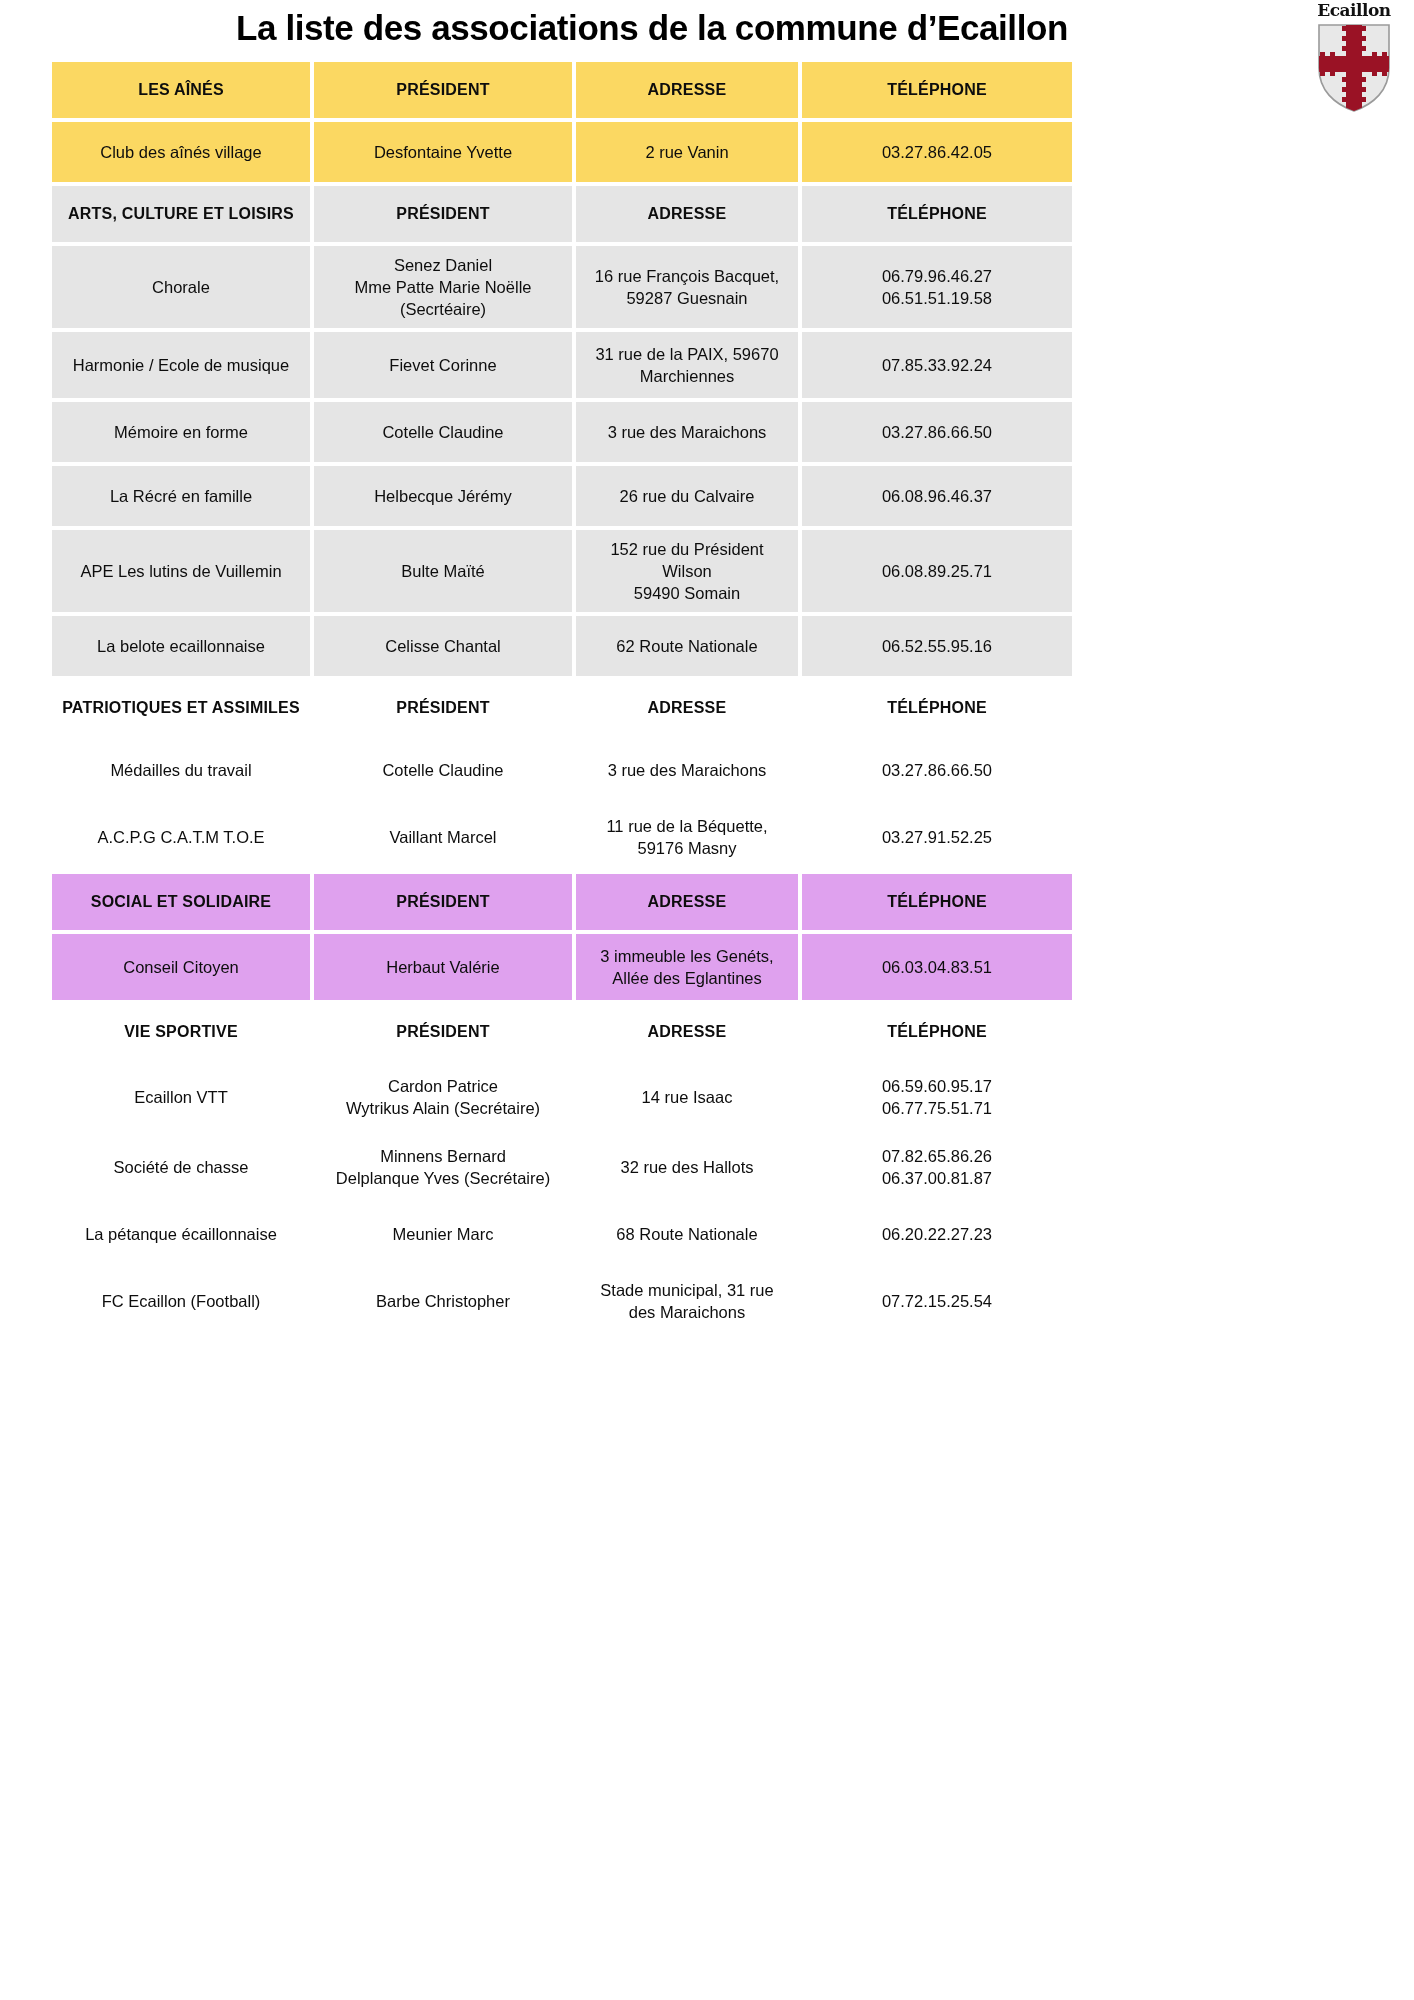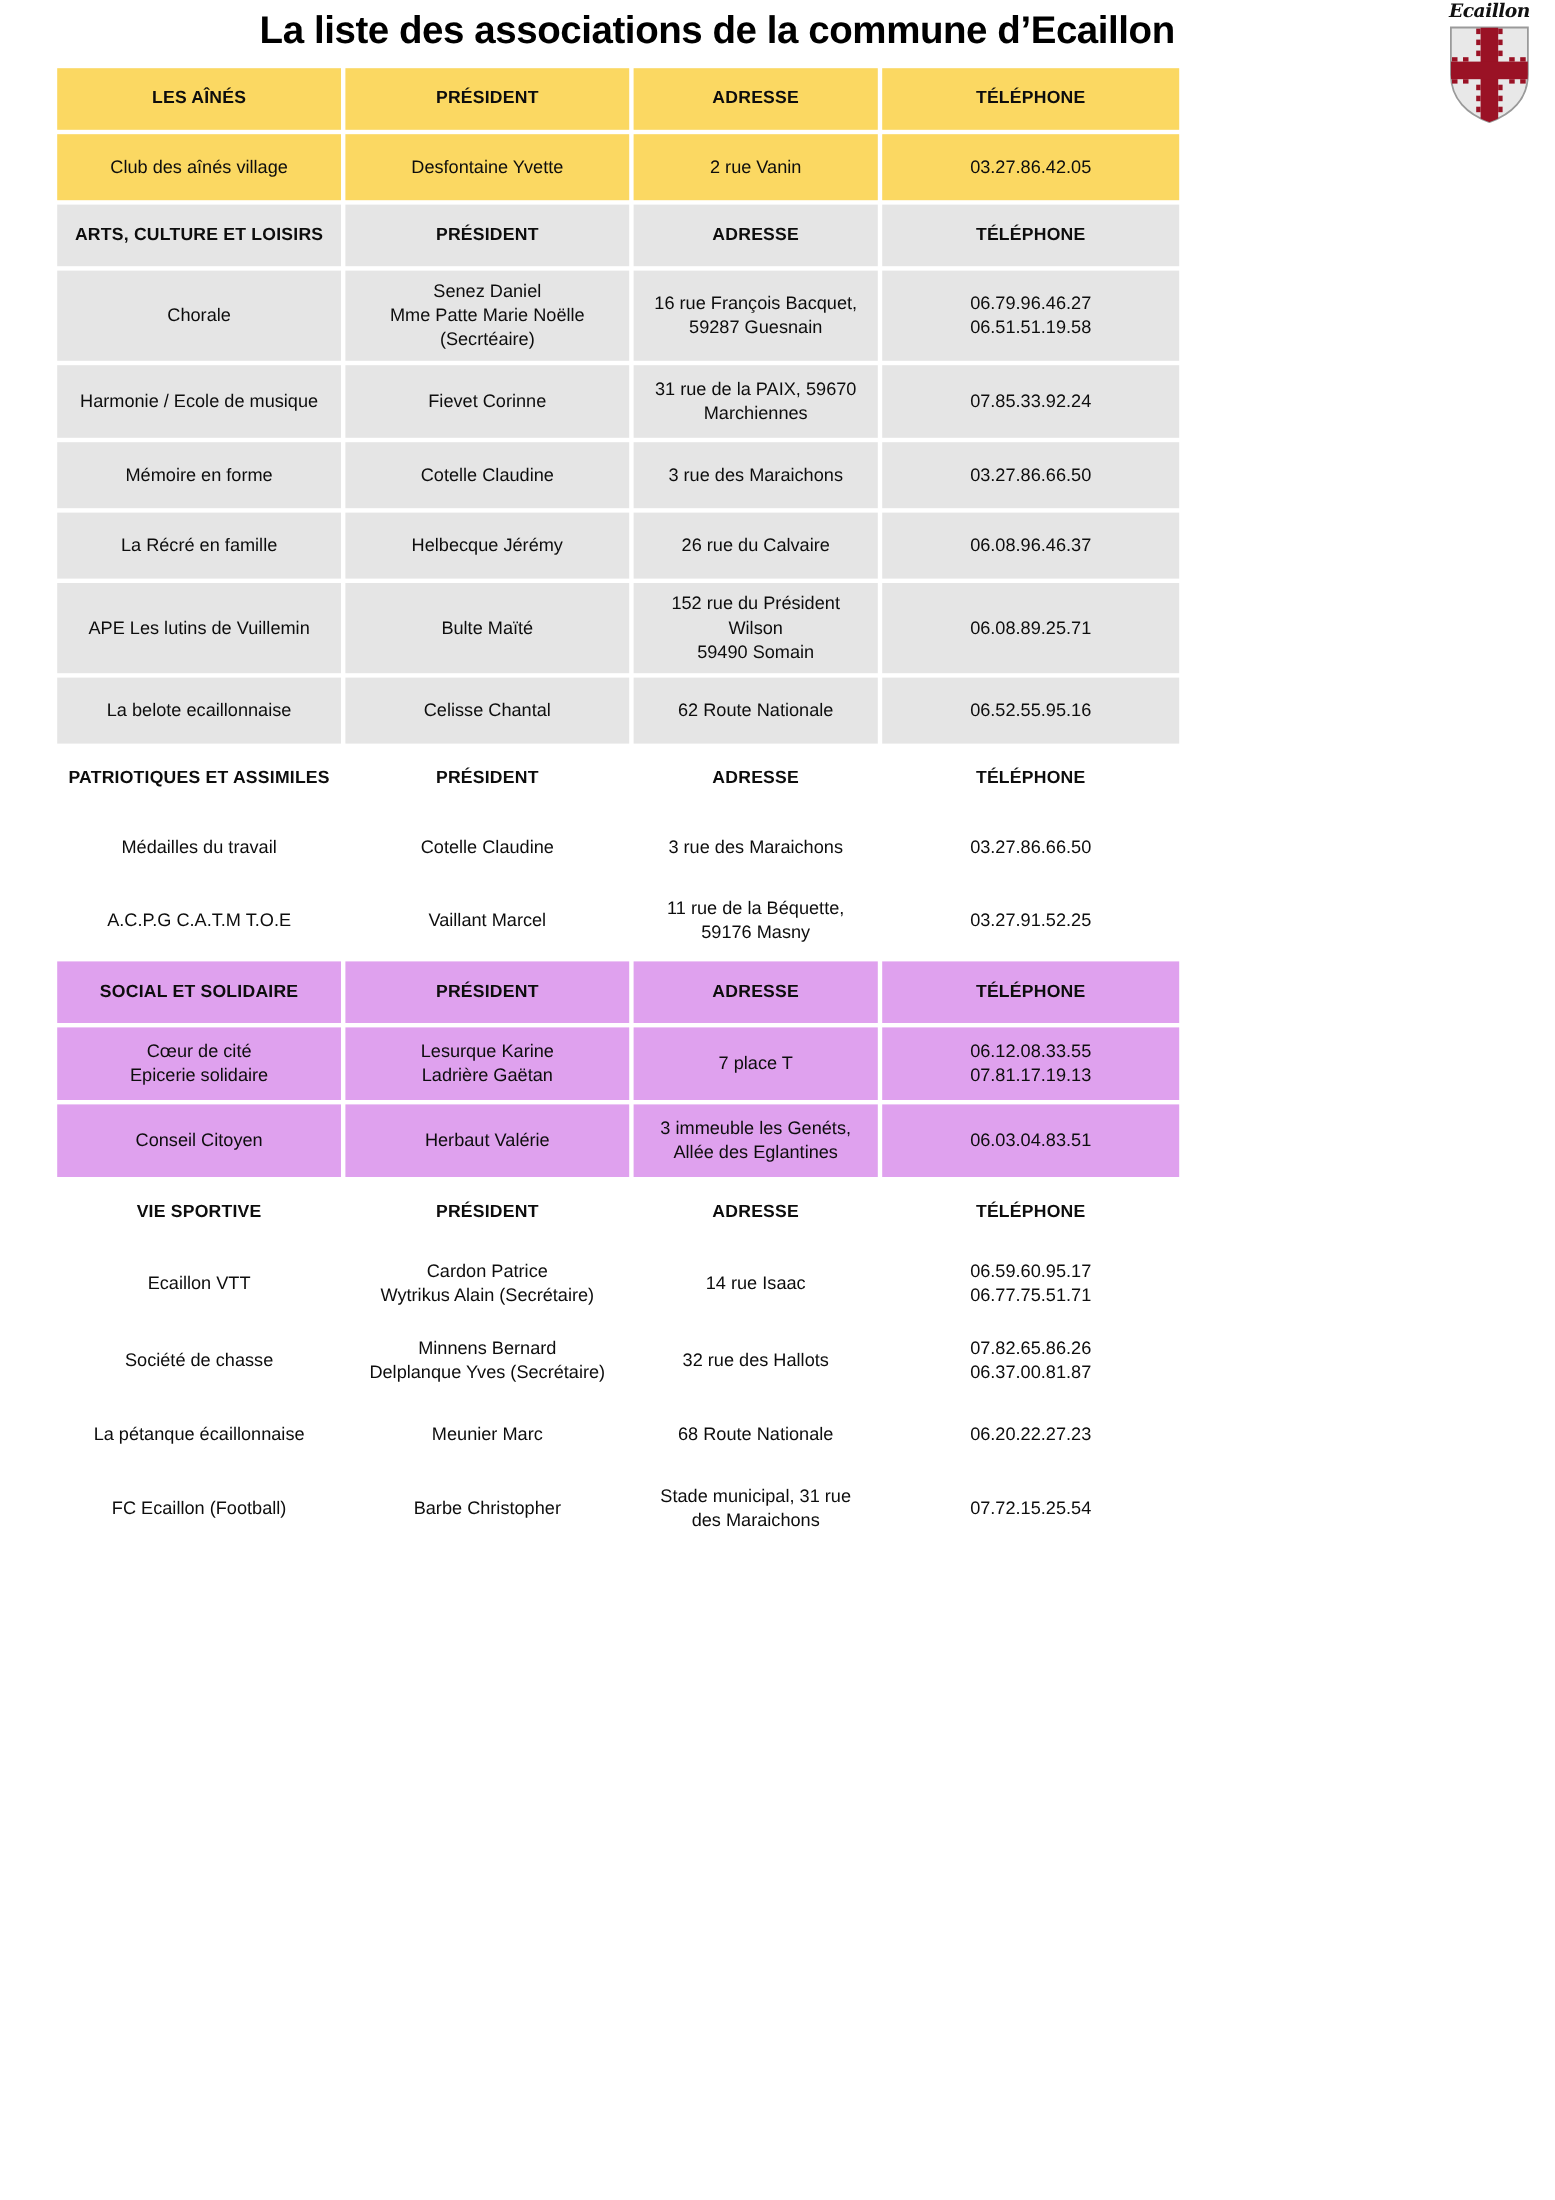--- a/index.html
+++ b/index.html
@@ -46,21 +46,20 @@
     height: 118px;
     pointer-events: none;
   }
   .crest-name {
     position: absolute;
     top: 0px;
     left: 0;
     width: 104px;
     text-align: center;
     font-family: "DejaVu Serif", serif;
-    font-style: italic;
     font-weight: bold;
     font-size: 17px;
     color: #111;
     letter-spacing: -0.5px;
   }
   .crest-shield {
     position: absolute;
     top: 22px;
     left: 14px;
   }
@@ -234,26 +233,20 @@
         <td>11 rue de la Béquette,<br>59176 Masny</td>
         <td class="nowrap">03.27.91.52.25</td>
       </tr>
       <tr class="section-header h-head cat-social">
         <td>SOCIAL ET SOLIDAIRE</td>
         <td>PRÉSIDENT</td>
         <td>ADRESSE</td>
         <td>TÉLÉPHONE</td>
       </tr>
       <tr class="h-2 cat-social">
-        <td>Cœur de cité<br>Epicerie solidaire</td>
-        <td>Lesurque Karine<br>Ladrière Gaëtan</td>
-        <td>7 place T</td>
-        <td class="nowrap">06.12.08.33.55<br>07.81.17.19.13</td>
-      </tr>
-      <tr class="h-2 cat-social">
         <td>Conseil Citoyen</td>
         <td>Herbaut Valérie</td>
         <td>3 immeuble les Genéts,<br>Allée des Eglantines</td>
         <td class="nowrap">06.03.04.83.51</td>
       </tr>
       <tr class="section-header h-head cat-sportive">
         <td>VIE SPORTIVE</td>
         <td>PRÉSIDENT</td>
         <td>ADRESSE</td>
         <td>TÉLÉPHONE</td>

